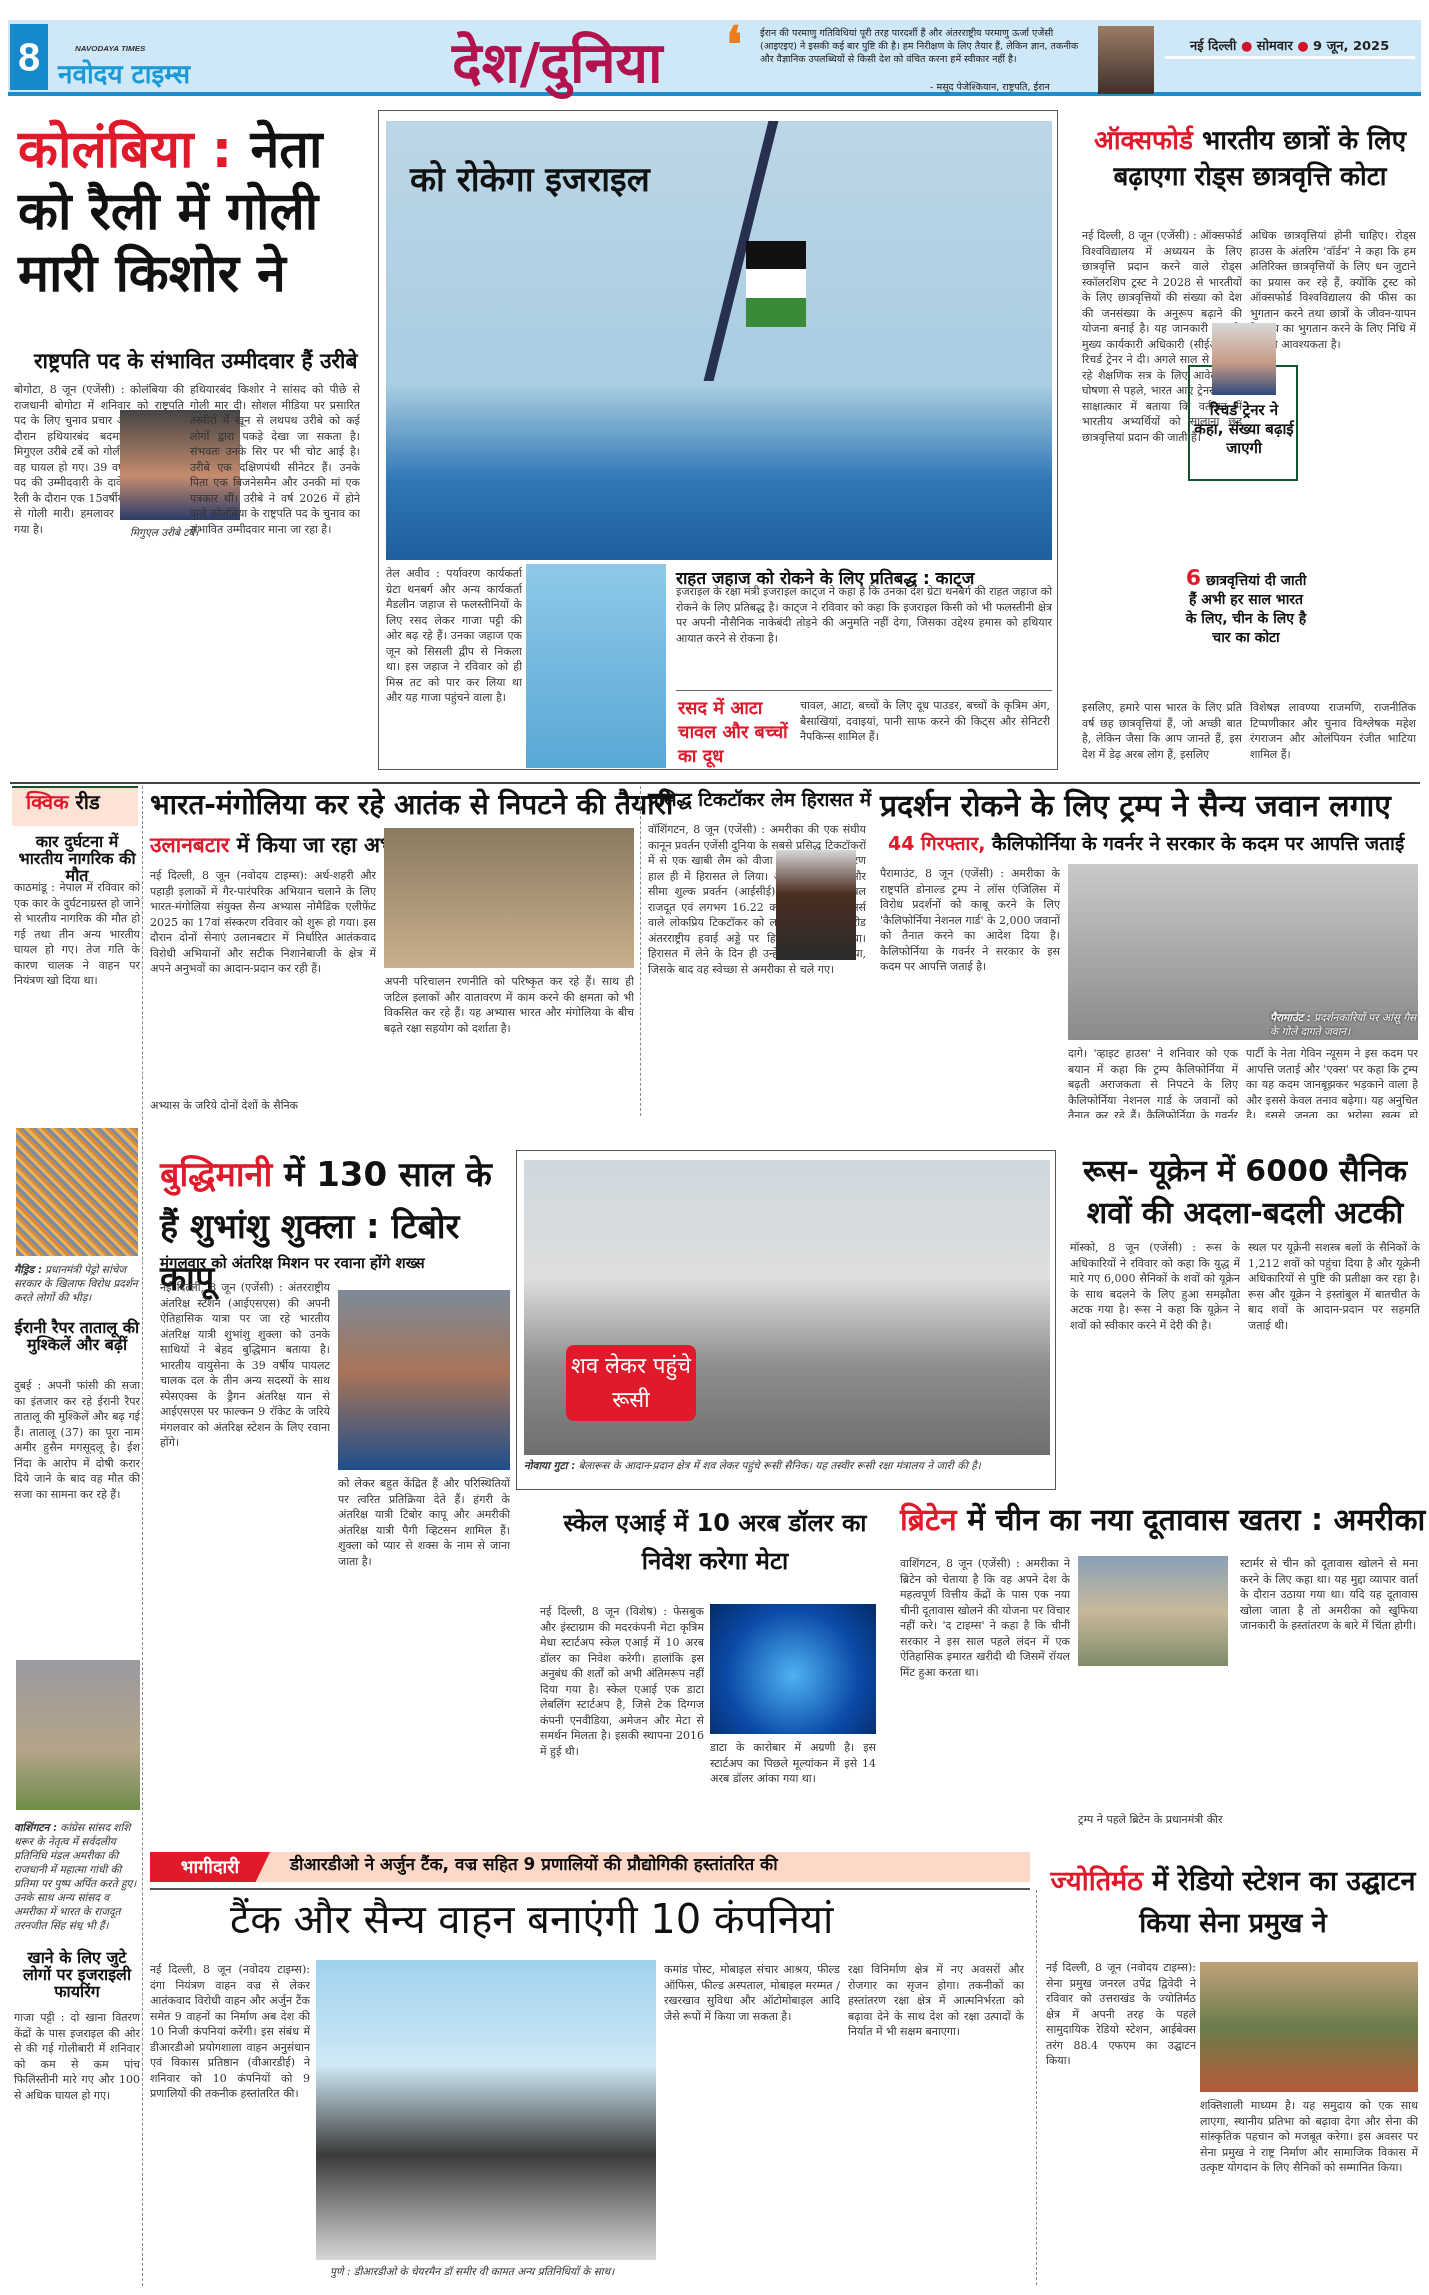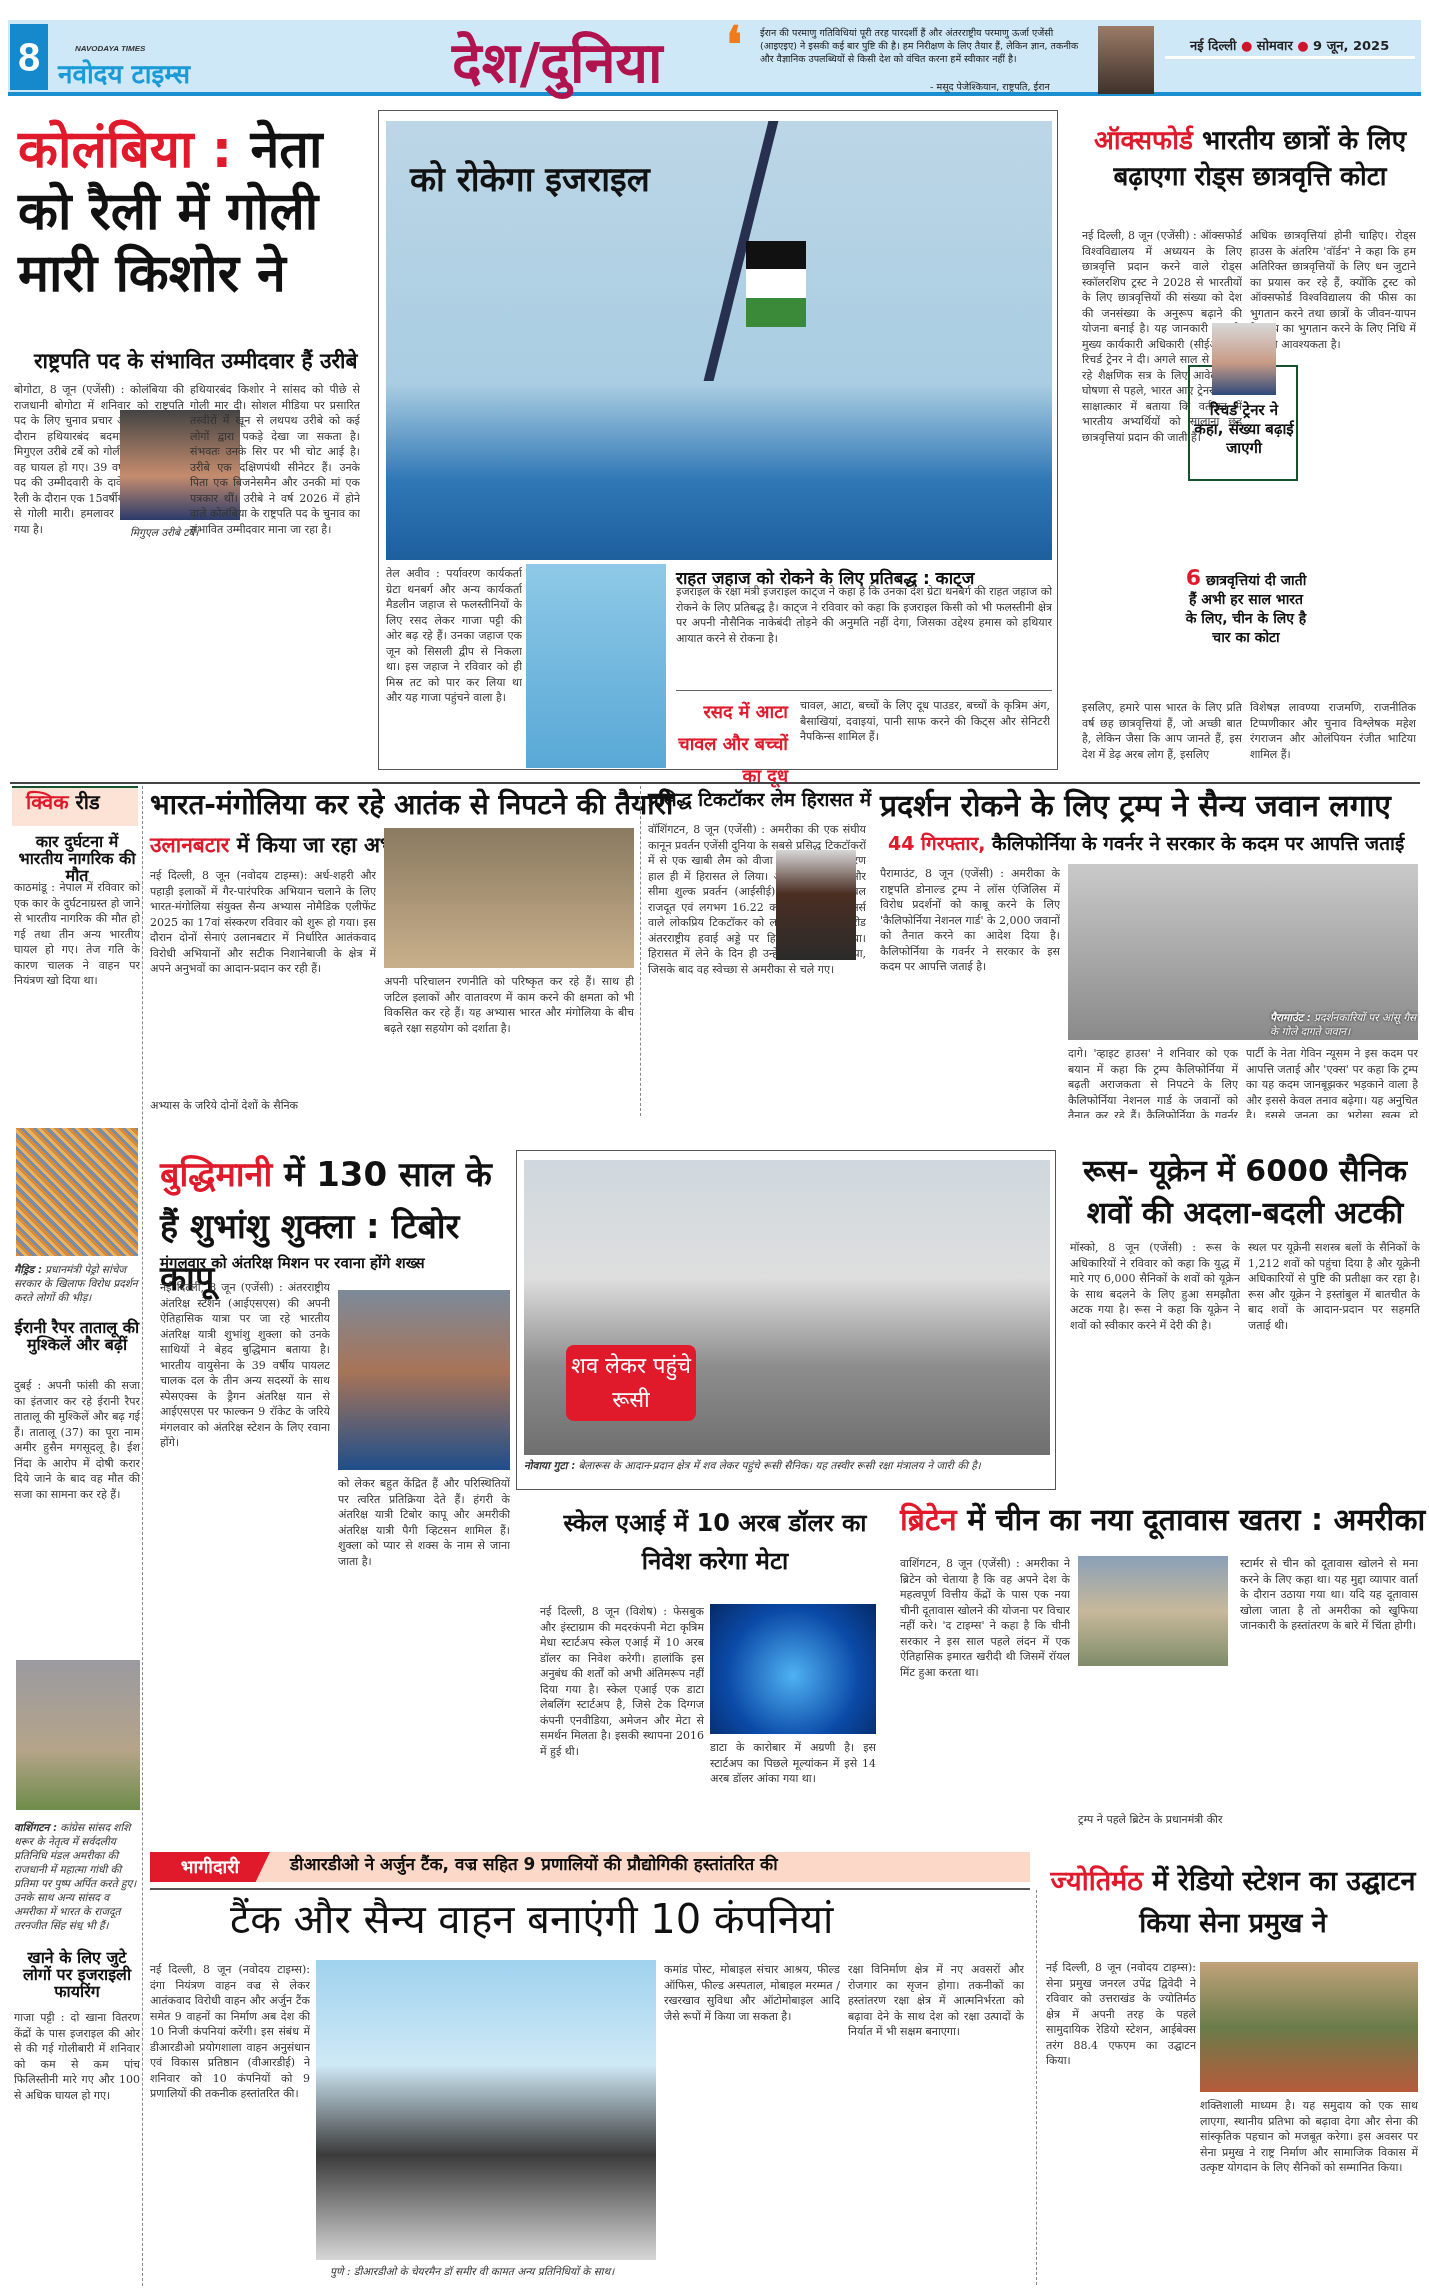--- a/index.html
+++ b/index.html
@@ -50,21 +50,21 @@
   <div class="abs" style="left:360px;top:120px;width:60px;height:86px;background:linear-gradient(#111 33%,#fff 33% 66%,#3a8a3a 66%)"></div>
 </div>
 <div class="abs hl" style="left:410px;top:150px;font-size:34px;line-height:58px;width:360px">
   <div>को रोकेगा इजराइल</div>
 </div>
 <div class="abs body" style="left:386px;top:566px;width:136px;height:200px;overflow:hidden">तेल अवीव : पर्यावरण कार्यकर्ता ग्रेटा थनबर्ग और अन्य कार्यकर्ता मैडलीन जहाज से फलस्तीनियों के लिए रसद लेकर गाजा पट्टी की ओर बढ़ रहे हैं। उनका जहाज एक जून को सिसली द्वीप से निकला था। इस जहाज ने रविवार को ही मिस्र तट को पार कर लिया था और यह गाजा पहुंचने वाला है।</div>
 <div class="abs photo" style="left:526px;top:564px;width:140px;height:204px;background:linear-gradient(#8fc9e7,#58a8d6)"></div>
 <div class="abs hl" style="left:676px;top:570px;font-size:17px">राहत जहाज को रोकने के लिए प्रतिबद्ध : काट्ज</div>
 <div class="abs body" style="left:676px;top:584px;width:376px;height:80px;overflow:hidden">इजराइल के रक्षा मंत्री इजराइल काट्ज ने कहा है कि उनका देश ग्रेटा थनबर्ग की राहत जहाज को रोकने के लिए प्रतिबद्ध है। काट्ज ने रविवार को कहा कि इजराइल किसी को भी फलस्तीनी क्षेत्र पर अपनी नौसैनिक नाकेबंदी तोड़ने की अनुमति नहीं देगा, जिसका उद्देश्य हमास को हथियार आयात करने से रोकना है।</div>
 <div class="abs hrule" style="left:676px;top:690px;width:376px"></div>
-<div class="abs hl red" style="left:678px;top:696px;width:110px;font-size:18px;line-height:32px;text-align:right">रसद में आटा चावल और बच्चों का दूध</div>
+<div class="abs hl red" style="left:678px;top:696px;width:110px;font-size:18px;line-height:24px;text-align:left">रसद में आटा चावल और बच्चों का दूध</div>
 <div class="abs body" style="left:800px;top:698px;width:250px;height:66px;overflow:hidden">चावल, आटा, बच्चों के लिए दूध पाउडर, बच्चों के कृत्रिम अंग, बैसाखियां, दवाइयां, पानी साफ करने की किट्स और सेनिटरी नैपकिन्स शामिल हैं।</div>
 
 <div class="abs hl" style="left:1080px;top:122px;width:340px;font-size:26px;line-height:36px;text-align:center">
   <span class="red">ऑक्सफोर्ड</span> <span>भारतीय छात्रों के लिए बढ़ाएगा रोड्स छात्रवृत्ति कोटा</span>
 </div>
 <div class="abs body" style="left:1082px;top:228px;width:160px;height:220px;overflow:hidden">नई दिल्ली, 8 जून (एजेंसी) : ऑक्सफोर्ड विश्वविद्यालय में अध्ययन के लिए छात्रवृत्ति प्रदान करने वाले रोड्स स्कॉलरशिप ट्रस्ट ने 2028 से भारतीयों के लिए छात्रवृत्तियों की संख्या को देश की जनसंख्या के अनुरूप बढ़ाने की योजना बनाई है। यह जानकारी ट्रस्ट के मुख्य कार्यकारी अधिकारी (सीईओ) सर रिचर्ड ट्रेनर ने दी। अगले साल से शुरू हो रहे शैक्षणिक सत्र के लिए आवेदनों की घोषणा से पहले, भारत आए ट्रेनर ने एक साक्षात्कार में बताया कि वर्तमान में भारतीय अभ्यर्थियों को सालाना छह छात्रवृत्तियां प्रदान की जाती हैं।</div>
 <div class="abs body" style="left:1250px;top:228px;width:166px;height:240px;overflow:hidden">अधिक छात्रवृत्तियां होनी चाहिए। रोड्स हाउस के अंतरिम 'वॉर्डन' ने कहा कि हम अतिरिक्त छात्रवृत्तियों के लिए धन जुटाने का प्रयास कर रहे हैं, क्योंकि ट्रस्ट को ऑक्सफोर्ड विश्वविद्यालय की फीस का भुगतान करने तथा छात्रों के जीवन-यापन के व्यय का भुगतान करने के लिए निधि में धन की आवश्यकता है।</div>
 <div class="abs boxred" style="left:1188px;top:365px;width:110px;height:116px">
   <div class="abs" style="left:22px;top:-44px;width:64px;height:72px;background:linear-gradient(#d8d8d8,#c89b86 55%,#2f4a7a)"></div>
   <div class="abs hl" style="left:4px;top:34px;width:100px;font-size:15px;line-height:19px;text-align:center">रिचर्ड ट्रेनर ने कहा, संख्या बढ़ाई जाएगी</div>

